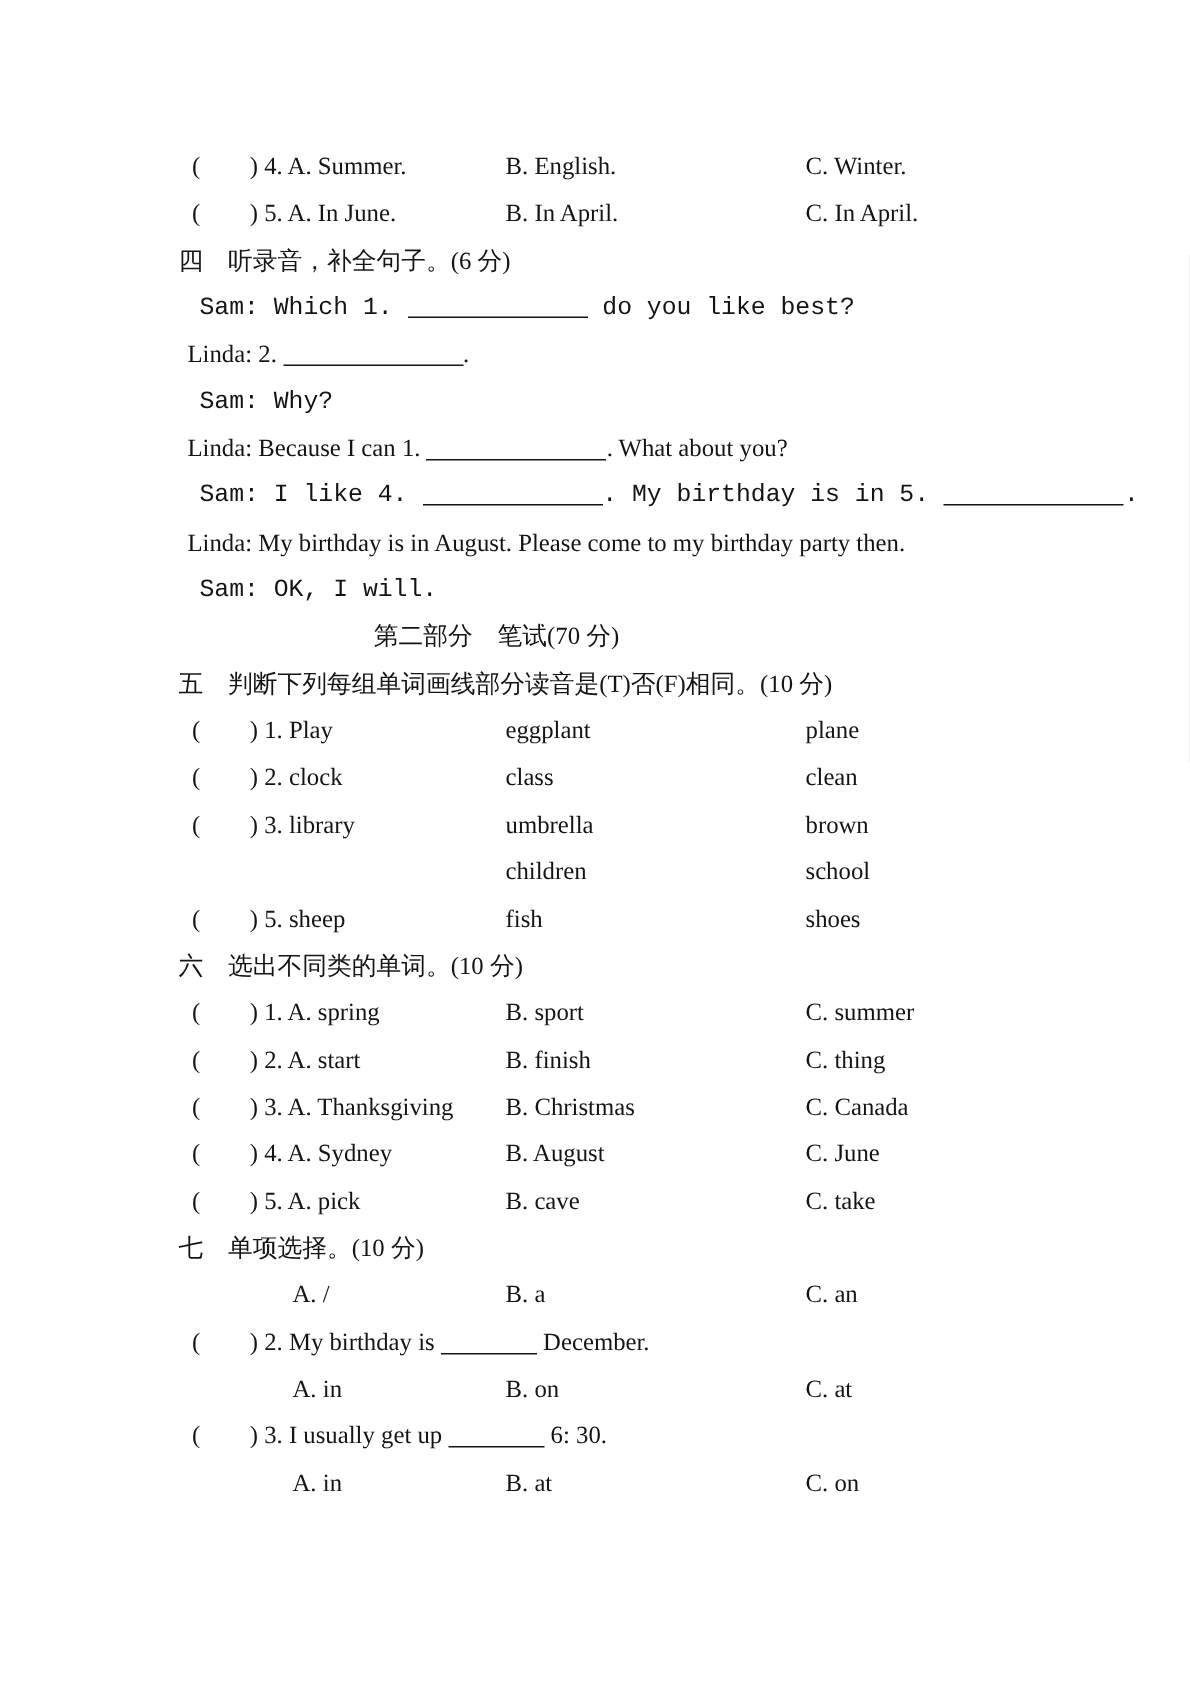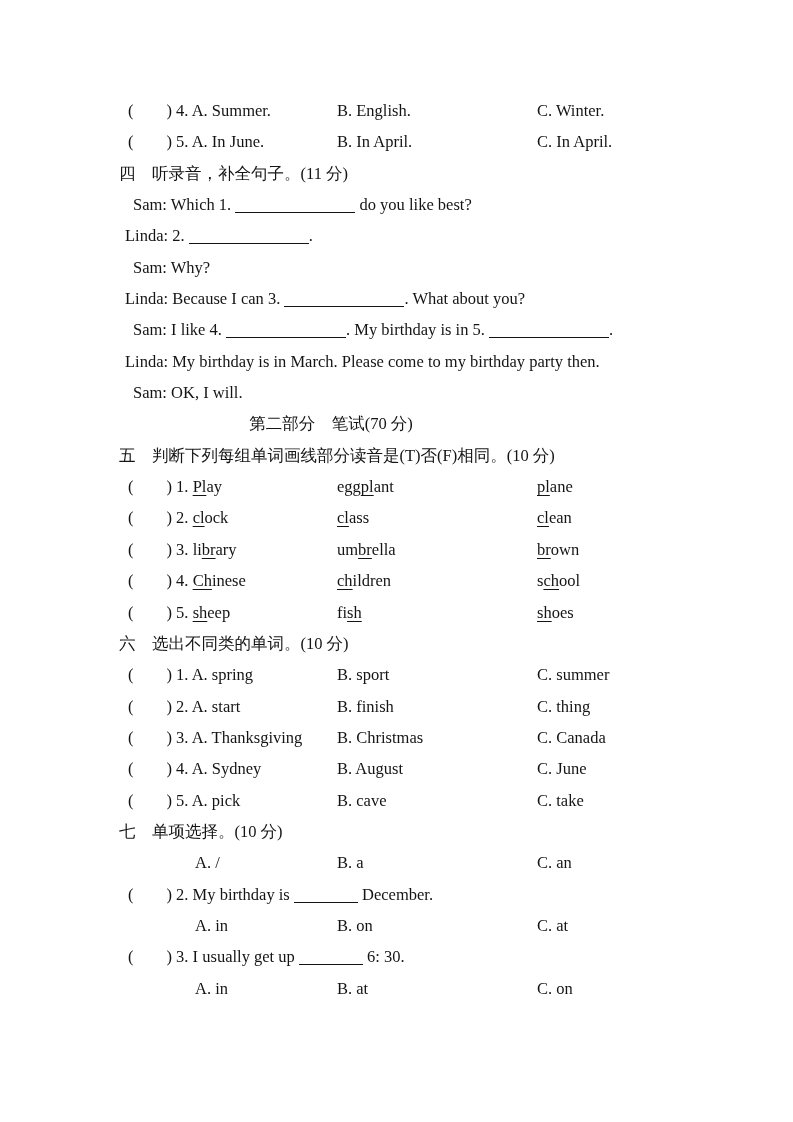--- a/index.html
+++ b/index.html
@@ -13,25 +13,25 @@
     color:#141414;
     overflow:hidden;
   }
   .content{position:absolute;top:95px;left:0;width:662px;}
   .row{position:relative;height:31.35px;line-height:31.35px;}
   .c1,.c2,.c3,.h,.sam,.linda,.a1{position:absolute;top:0;white-space:pre;}
   .c1{left:128px;}
   .c2{left:337px;}
   .c3{left:537px;}
   .h{left:119px;}
-  .sam{left:133px;}
+  .sam{left:133px;font-family:Liberation Mono, monospace;}
   .linda{left:125px;}
   .a1{left:195px;}
   .center{text-align:center;}
-  .u{text-decoration:underline;text-underline-offset:3px;text-decoration-thickness:1px;}
+  .u{text-underline-offset:3px;text-decoration-thickness:1px;}
   .blank{display:inline-block;border-bottom:1px solid #141414;height:12px;vertical-align:-3px;}
   .b120{width:120px;}
   .b64{width:64px;}
 </style>
 </head>
 <body>
 
 <div class="page">
   <div class="content">
 
@@ -40,39 +40,39 @@
         <span class="c2">B. English.</span>
         <span class="c3">C. Winter.</span>
       </div>
     <div class="row">
         <span class="c1">(  ) 5. A. In June.</span>
         <span class="c2">B. In April.</span>
         <span class="c3">C. In April.</span>
       </div>
 
     <div class="row">
-        <span class="h">四　听录音，补全句子。(11 分)</span>
+        <span class="h">四　听录音，补全句子。(6 分)</span>
       </div>
     <div class="row">
         <span class="sam"><span>Sam: Which 1. </span><span class="blank b120"></span><span> do you like best?</span></span>
       </div>
     <div class="row">
         <span class="linda"><span>Linda: 2. </span><span class="blank b120"></span><span>.</span></span>
       </div>
     <div class="row">
         <span class="sam">Sam: Why?</span>
       </div>
     <div class="row">
-        <span class="linda"><span>Linda: Because I can 3. </span><span class="blank b120"></span><span>. What about you?</span></span>
+        <span class="linda"><span>Linda: Because I can 1. </span><span class="blank b120"></span><span>. What about you?</span></span>
       </div>
     <div class="row">
         <span class="sam"><span>Sam: I like 4. </span><span class="blank b120"></span><span>. My birthday is in 5. </span><span class="blank b120"></span><span>.</span></span>
       </div>
     <div class="row">
-        <span class="linda">Linda: My birthday is in March. Please come to my birthday party then.</span>
+        <span class="linda">Linda: My birthday is in August. Please come to my birthday party then.</span>
       </div>
     <div class="row">
         <span class="sam">Sam: OK, I will.</span>
       </div>
 
     <div class="row center"><span>第二部分　笔试(70 分)</span></div>
 
     <div class="row">
         <span class="h">五　判断下列每组单词画线部分读音是(T)否(F)相同。(10 分)</span>
       </div>
@@ -85,21 +85,20 @@
         <span class="c1"><span>(  ) 2. </span><span></span><span class="u">cl</span><span>ock</span></span>
         <span class="c2"><span></span><span class="u">cl</span><span>ass</span></span>
         <span class="c3"><span></span><span class="u">cl</span><span>ean</span></span>
       </div>
     <div class="row">
         <span class="c1"><span>(  ) 3. </span><span>li</span><span class="u">br</span><span>ary</span></span>
         <span class="c2"><span>um</span><span class="u">br</span><span>ella</span></span>
         <span class="c3"><span></span><span class="u">br</span><span>own</span></span>
       </div>
     <div class="row">
-        <span class="c1"><span>(  ) 4. </span><span></span><span class="u">Ch</span><span>inese</span></span>
         <span class="c2"><span></span><span class="u">ch</span><span>ildren</span></span>
         <span class="c3"><span>s</span><span class="u">ch</span><span>ool</span></span>
       </div>
     <div class="row">
         <span class="c1"><span>(  ) 5. </span><span></span><span class="u">sh</span><span>eep</span></span>
         <span class="c2"><span>fi</span><span class="u">sh</span><span></span></span>
         <span class="c3"><span></span><span class="u">sh</span><span>oes</span></span>
       </div>
 
     <div class="row">

